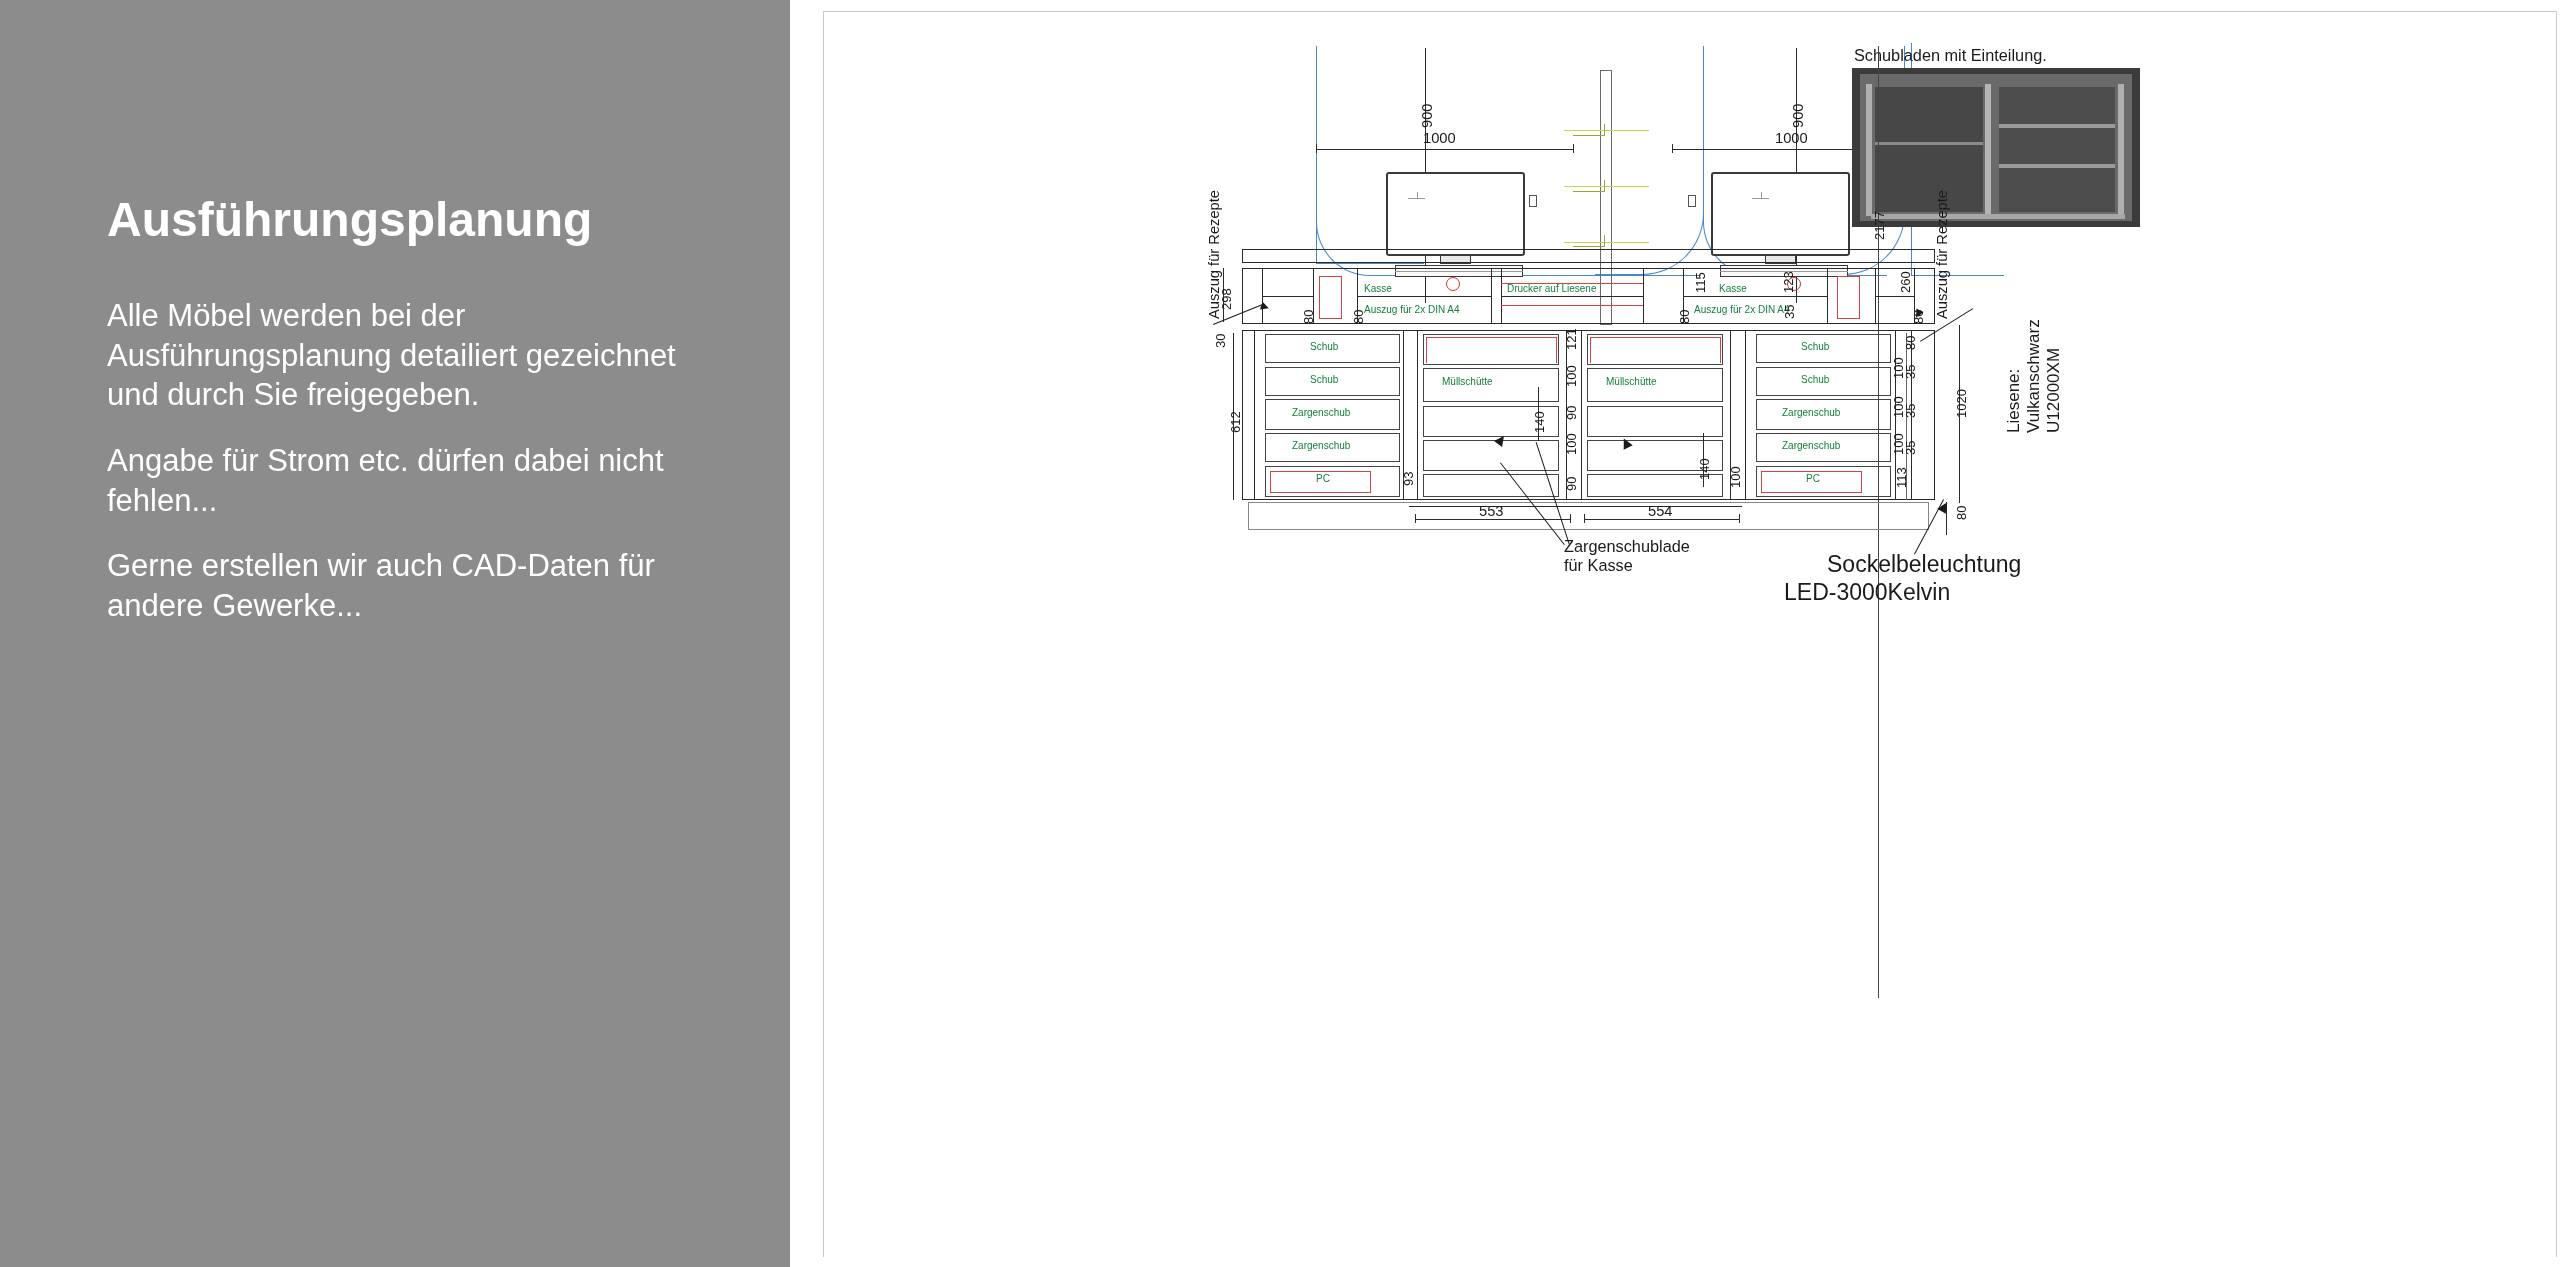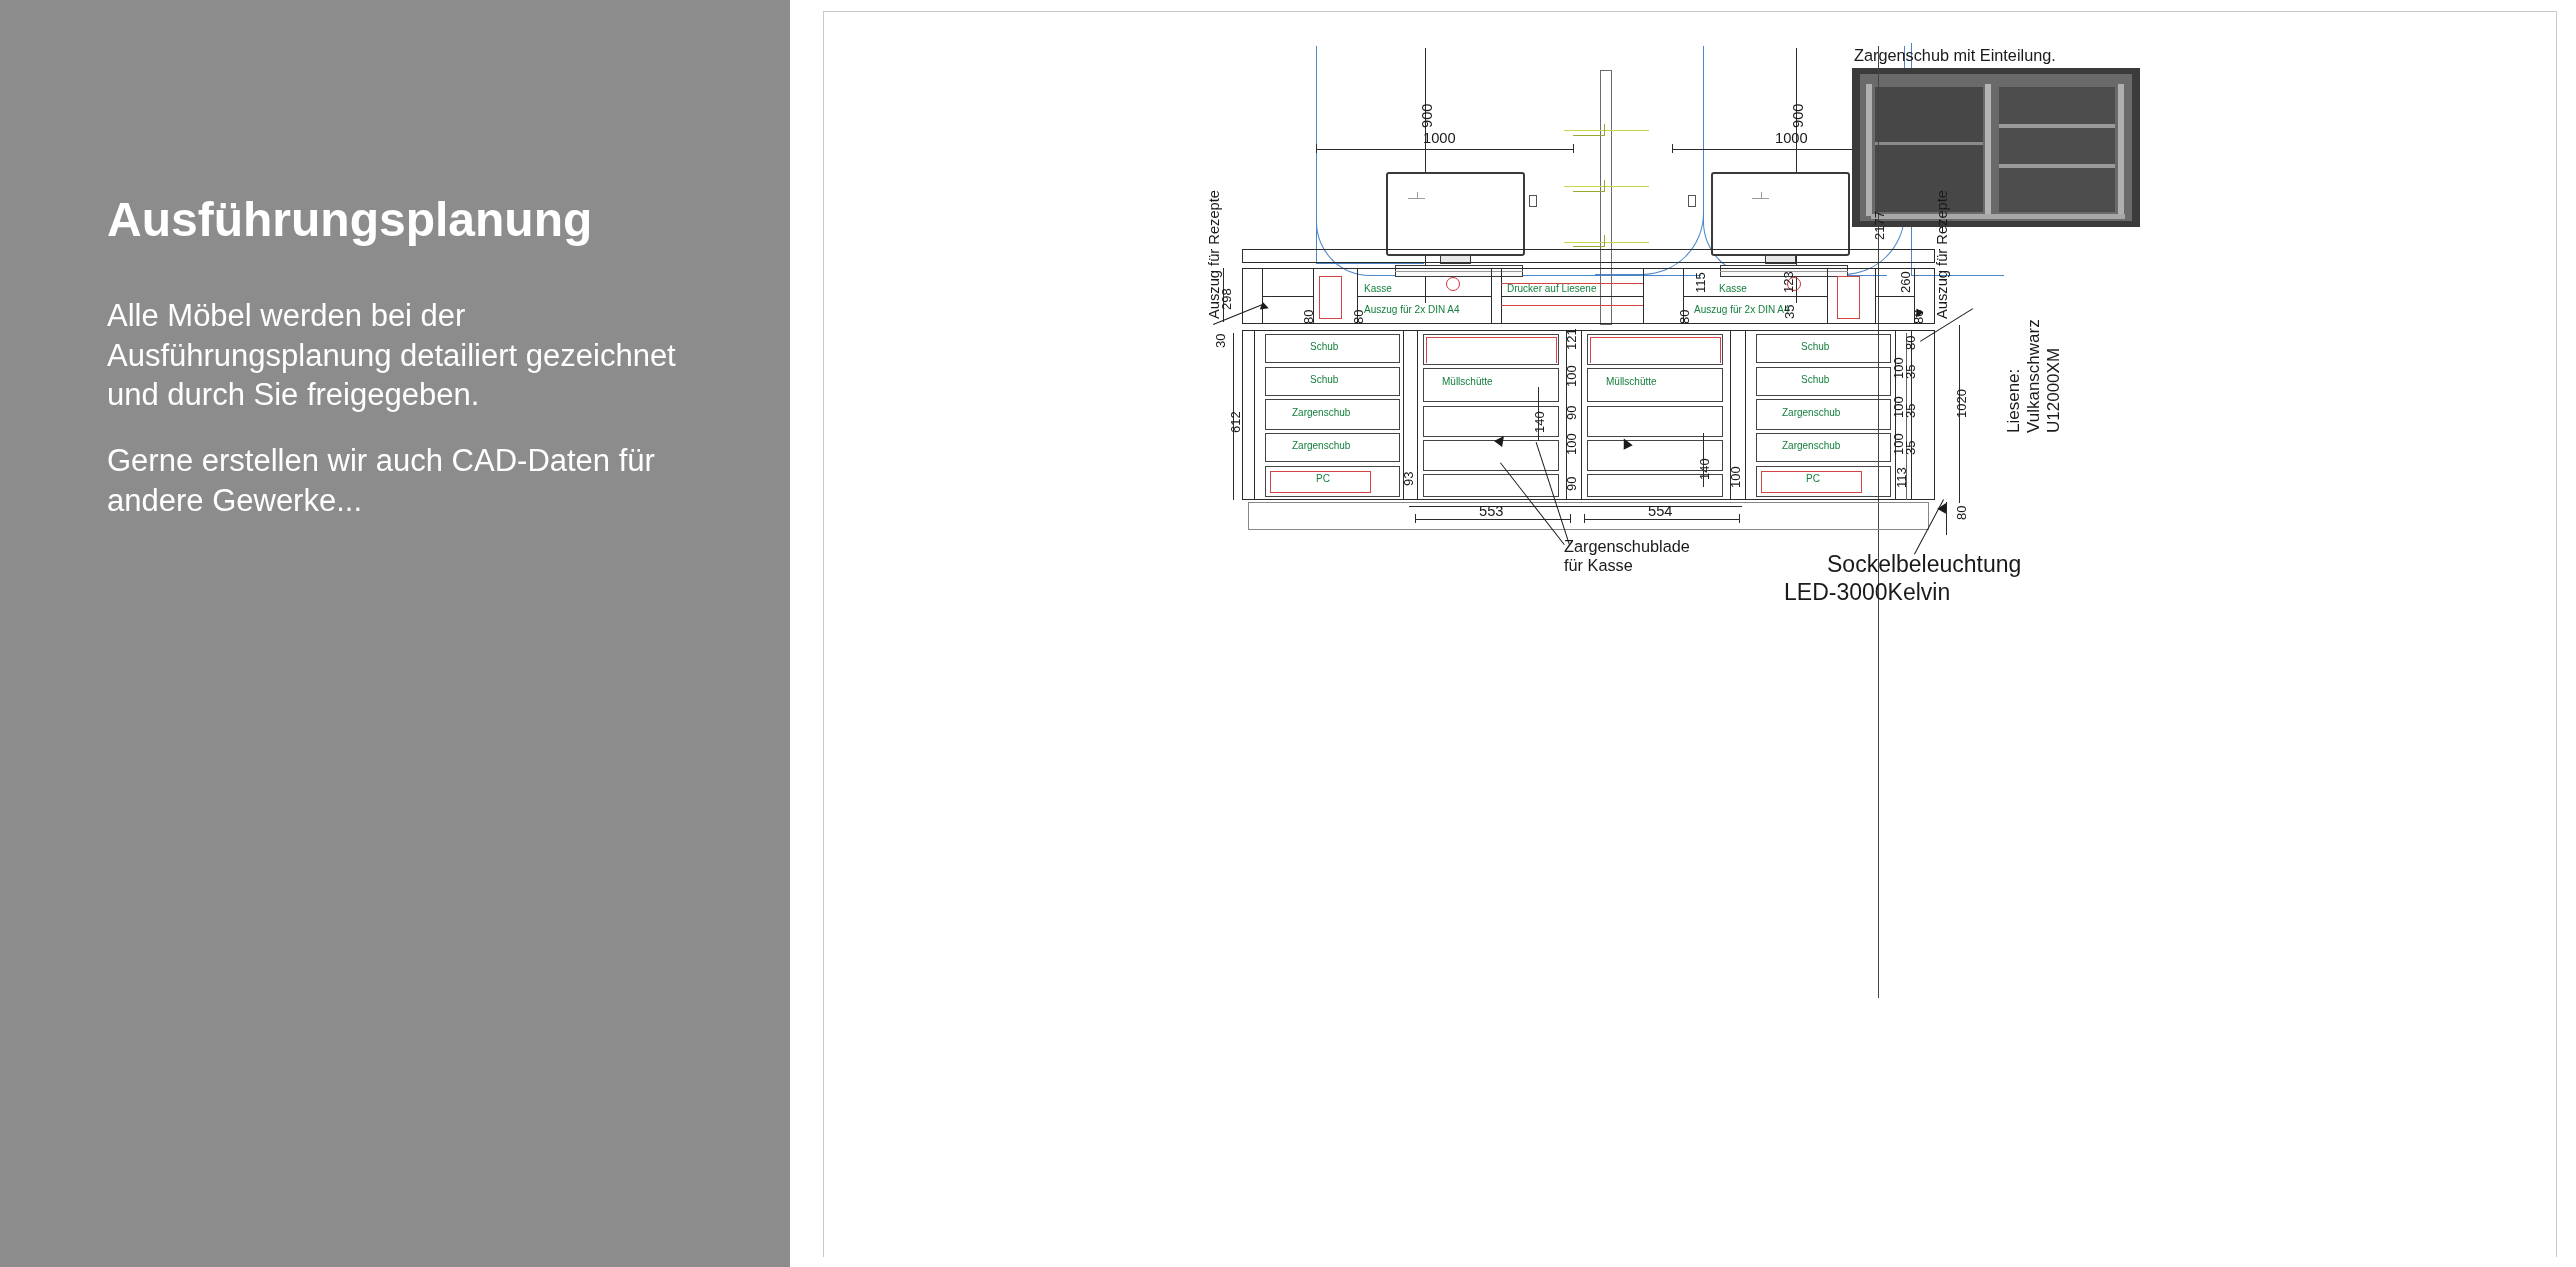--- a/index.html
+++ b/index.html
@@ -154,20 +154,21 @@
 
   .dimtick { position:absolute; width:0; height:9.3px; border-left:0.8px solid #2b2b2b; }
 </style>
 </head>
 <body>
 
 <div id="left-panel">
   <div id="slide-title">Ausführungsplanung</div>
   <div id="slide-body">
     <p>Alle Möbel werden bei der Ausführungsplanung detailiert gezeichnet und durch Sie freigegeben.</p>
+    <p>Angabe für Strom etc. dürfen dabei nicht fehlen...</p>
     <p>Gerne erstellen wir auch CAD-Daten für andere Gewerke...</p>
   </div>
 </div>
 
 <div id="drawing-panel">
   <div id="drawing-frame"></div>
 
   <div class="vline blue dwg" style="left:526px; top:46px; height:217px;"></div>
   <div class="hline blue dwg" style="left:526px; top:263px; width:108px; border-radius:0;"></div>
   <div class="dwg" style="left:526px; top:174px; width:101px; height:101px; border-left:0.8px solid #4a86c8; border-bottom:0.8px solid #4a86c8; border-bottom-left-radius:54px;"></div>
@@ -229,21 +230,21 @@
     <div class="ph-dark" style="left:23px; top:18.6px; width:108px; height:125px; background:#474747;"></div>
     <div class="ph-dark" style="left:147px; top:18.6px; width:116px; height:125px; background:#4d4d4d;"></div>
     <div class="ph-shelf" style="left:147px; top:56px; width:116px; height:3.9px; background:#9b9b9b;"></div>
     <div class="ph-shelf" style="left:147px; top:96px; width:116px; height:3.9px; background:#9b9b9b;"></div>
     <div class="ph-shelf" style="left:23px; top:74px; width:108px; height:3.1px; background:#8a8a8a;"></div>
     <div class="ph-panel" style="left:133px; top:15.5px; width:6.2px; height:132px; background:#b4b4b4;"></div>
     <div class="ph-panel" style="left:14px; top:15.5px; width:6.2px; height:132px; background:#b0b0b0;"></div>
     <div class="ph-panel" style="left:266px; top:15.5px; width:6.2px; height:132px; background:#b0b0b0;"></div>
     <div class="ph-shelf" style="left:18.6px; top:146px; width:254px; height:4.6px; background:#a8a8a8;"></div>
   </div>
-  <div class="lbl dwg" style="left:1064px; top:46px; font-size:16.3px;">Zargenschub mit Einteilung.</div>
+  <div class="lbl dwg" style="left:1064px; top:46px; font-size:16.3px;">Schubladen mit Einteilung.</div>
 
   <div class="vline dwg" style="left:1088px; top:46px; height:952px; border-left-color:#444;"></div>
   <div class="lbl rot sm dwg" style="left:1082px; top:240px;">2177</div>
 
   <div class="box dwg" style="left:452px; top:249px; width:693px; height:14px; border-color:#2b2b2b;"></div>
   <div class="hline dwg" style="left:452px; top:268px; width:693px;"></div>
 
   <div class="box dwg" style="left:452px; top:268px; width:693px; height:56px; border-color:#2b2b2b;"></div>
 
   <div class="vline dwg" style="left:472px; top:268px; height:56px;"></div>

